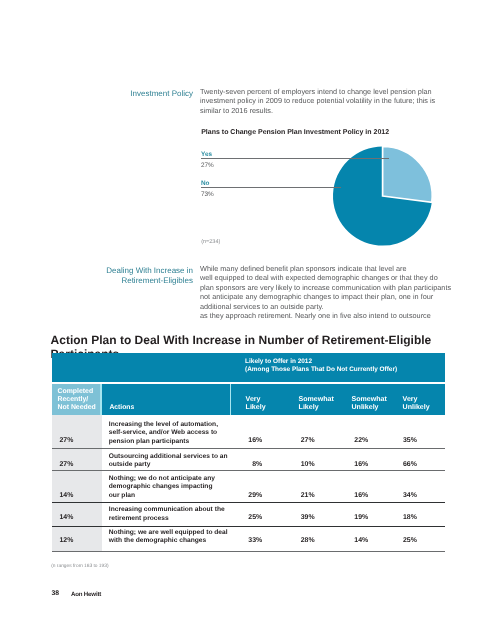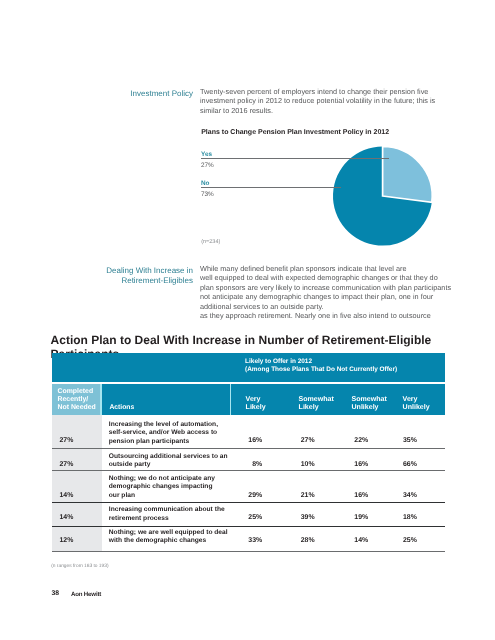--- a/index.html
+++ b/index.html
@@ -21,22 +21,22 @@
 
   .tbl-title{position:absolute;color:#231f20;font-size:12px;font-weight:bold;}
 </style>
 </head>
 <body>
 
 <div class="page">
 
   <div class="sec-label" style="left:60px;top:89.4px;width:133px;">Investment Policy</div>
   <div class="sec-text" style="left:200px;top:87px;width:245px;">
-    <div>Twenty-seven percent of employers intend to change their pension five</div>
-    <div>investment policy in 2012 to reduce potential volatility in the future; this is</div>
+    <div>Twenty-seven percent of employers intend to change level pension plan</div>
+    <div>investment policy in 2009 to reduce potential volatility in the future; this is</div>
     <div>similar to 2016 results.</div>
   </div>
 
   <div class="chart-title" style="left:201.2px;top:128.6px;">Plans to Change Pension Plan Investment Policy in 2012</div>
 
   <svg class="pie-wrap" style="left:330px;top:142px;width:112px;height:112px;" viewBox="0 0 112 112">
     <g>
       <path d="M 52.60 54.00 L 52.60 4.40 A 49.6 49.6 0 1 0 101.81 60.22 Z" fill="#0585ad"></path>
       <path d="M 52.60 54.00 L 101.81 60.22 A 49.6 49.6 0 0 0 52.60 4.40 Z" fill="#7ec0dc" stroke="#ffffff" stroke-width="1.7"></path>
     </g>

